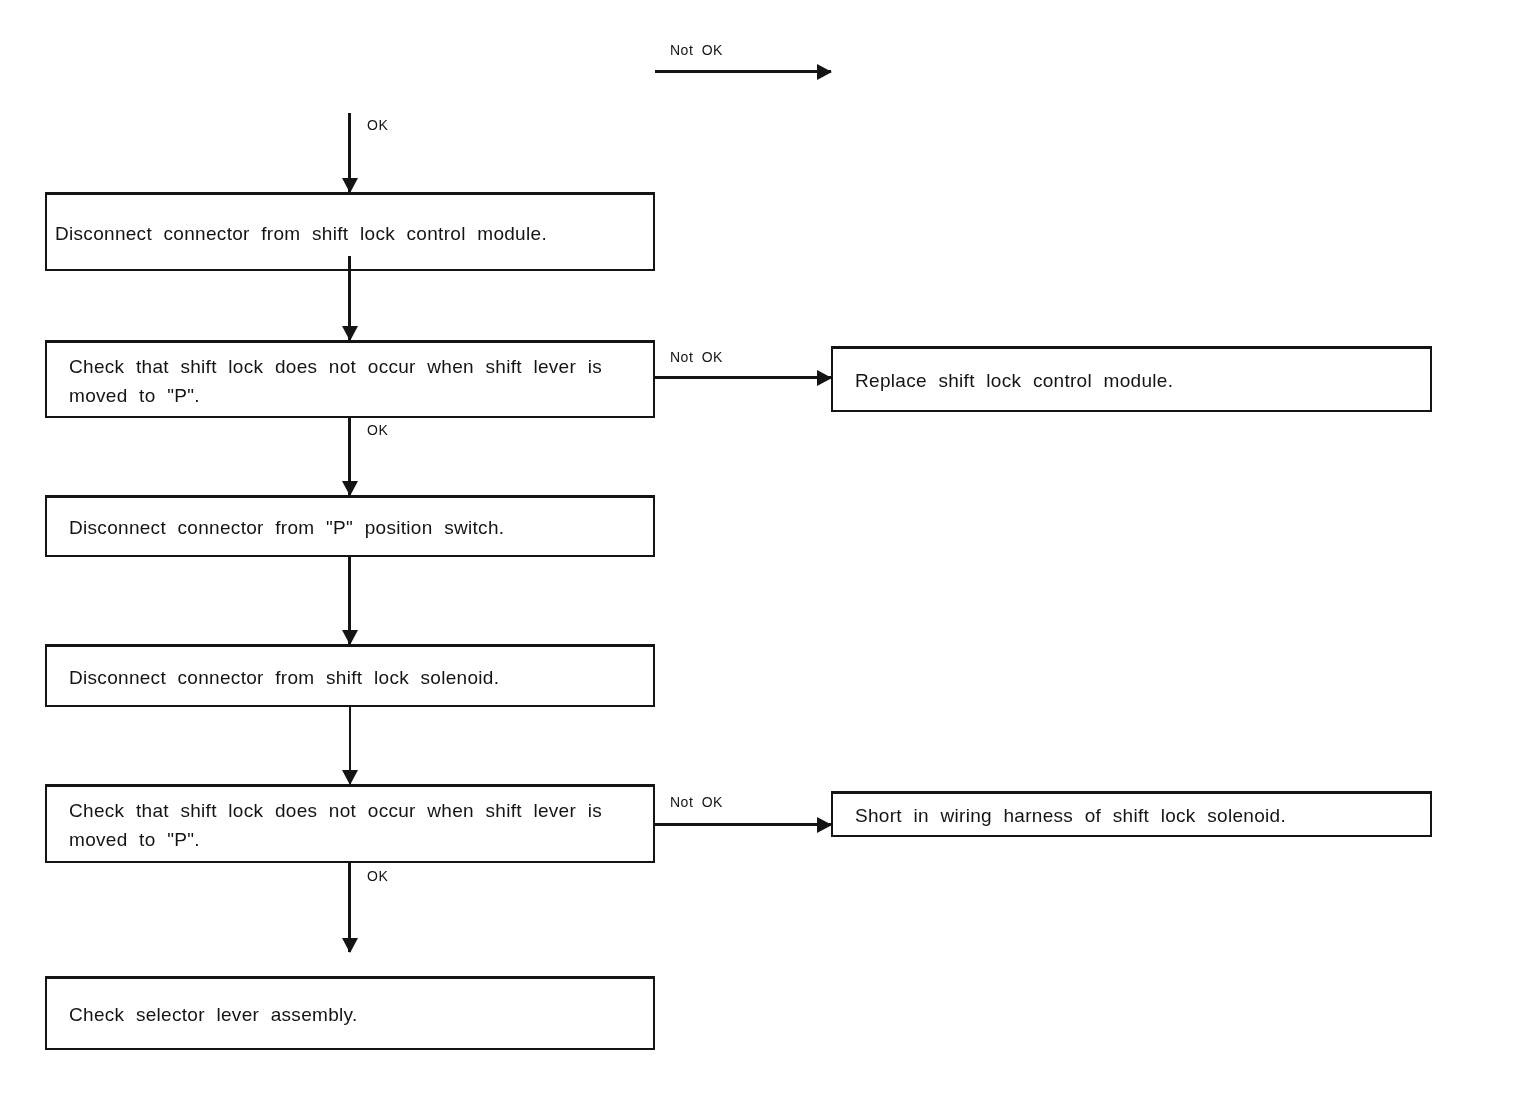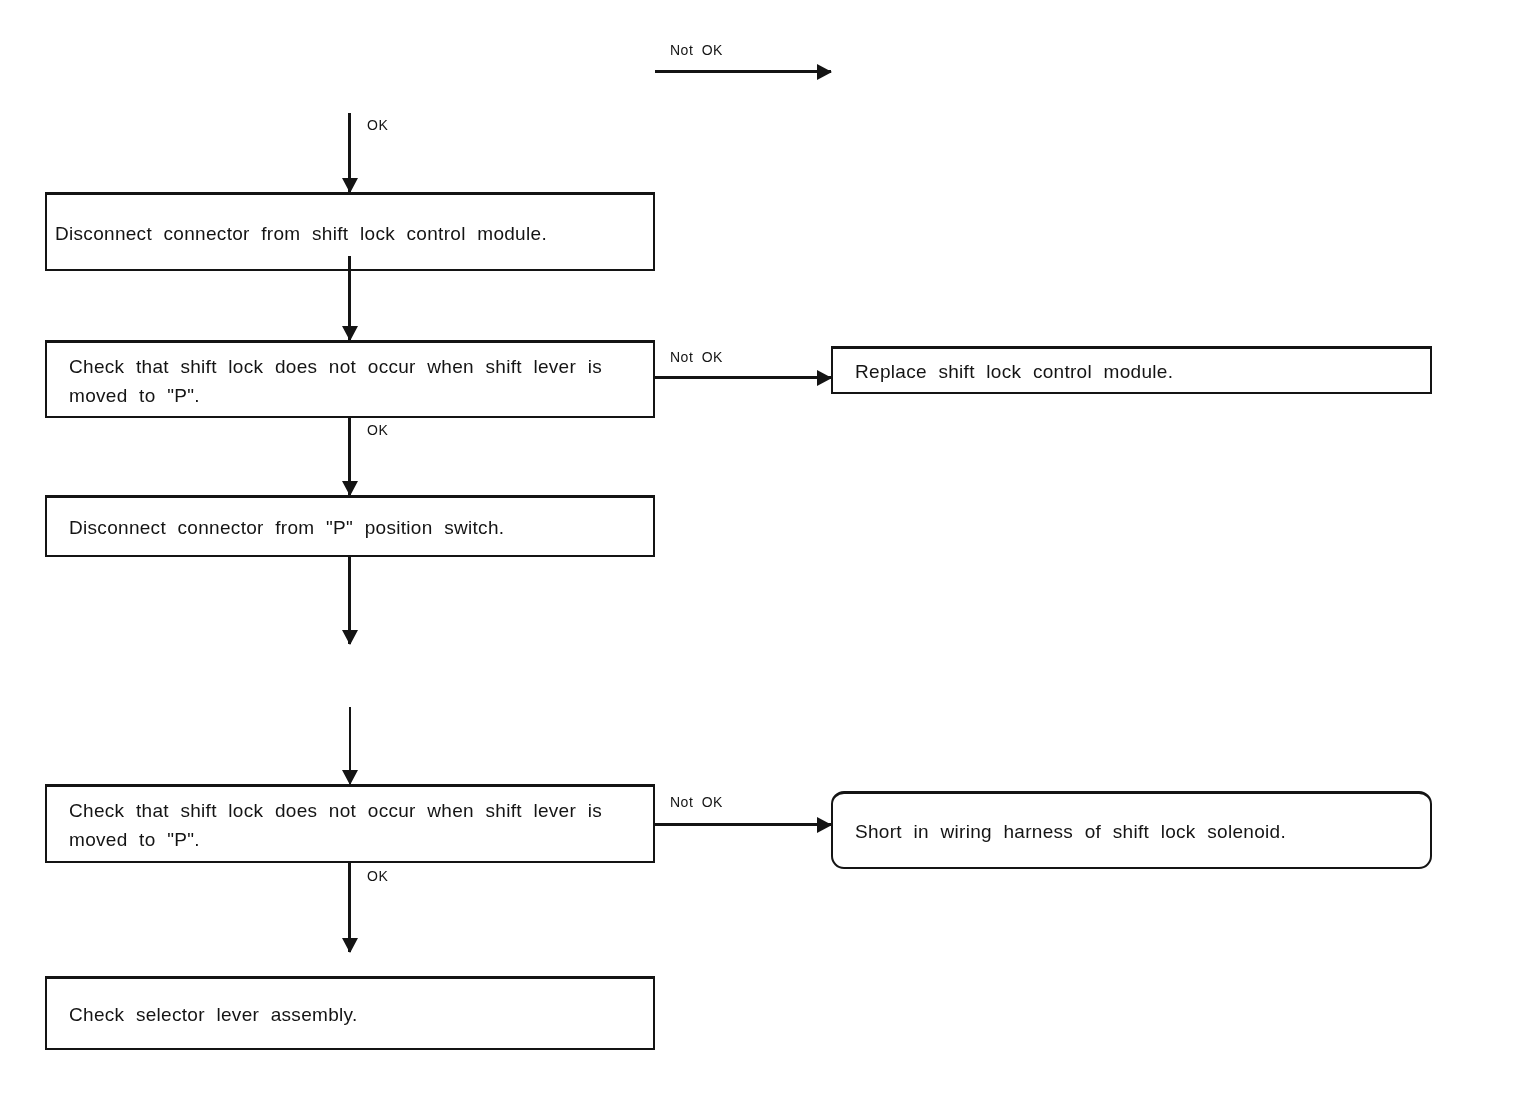--- a/index.html
+++ b/index.html
@@ -96,50 +96,53 @@
     <div class="head-down"></div>
   </div>
 
   <div class="node node-left" style="top:340px; height:78px;">
     <span>Check that shift lock does not occur when shift lever is moved to "P".</span>
   </div>
   <div class="harrow" style="left:655px; top:376px; width:176px;">
     <div class="head-right"></div>
   </div>
   <div class="edge-label" style="left:670px; top:349px;">Not OK</div>
-  <div class="node node-right" style="top:346px; height:48px;">
+  <div class="node node-right" style="top:346px; height:66px;">
     <span>Replace shift lock control module.</span>
   </div>
 
   <div class="varrow" style="left:348px; top:418px; height:77px;">
     <div class="head-down"></div>
   </div>
   <div class="edge-label" style="left:367px; top:422px;">OK</div>
 
   <div class="node node-left" style="top:495px; height:62px;">
     <span>Disconnect connector from "P" position switch.</span>
   </div>
 
   <div class="varrow" style="left:348px; top:557px; height:87px;">
     <div class="head-down"></div>
   </div>
 
+  <div class="node node-left" style="top:644px; height:63px;">
+    <span>Disconnect connector from shift lock solenoid.</span>
+  </div>
 
   <div class="varrow thin" style="left:349px; top:707px; height:77px;">
     <div class="head-down"></div>
   </div>
 
   <div class="node node-left" style="top:784px; height:79px;">
     <span>Check that shift lock does not occur when shift lever is moved to "P".</span>
   </div>
   <div class="harrow" style="left:655px; top:823px; width:176px;">
     <div class="head-right"></div>
   </div>
   <div class="edge-label" style="left:670px; top:794px;">Not OK</div>
-  <div class="node node-right" style="top:791px; height:78px;border-radius:13px;">
+  <div class="node node-right" style="top:791px; height:46px;">
     <span>Short in wiring harness of shift lock solenoid.</span>
   </div>
 
   <div class="varrow" style="left:348px; top:863px; height:89px;">
     <div class="head-down"></div>
   </div>
   <div class="edge-label" style="left:367px; top:868px;">OK</div>
 
   <div class="node node-left" style="top:956px; height:74px;margin-top:20px;">
     <span>Check selector lever assembly.</span>

